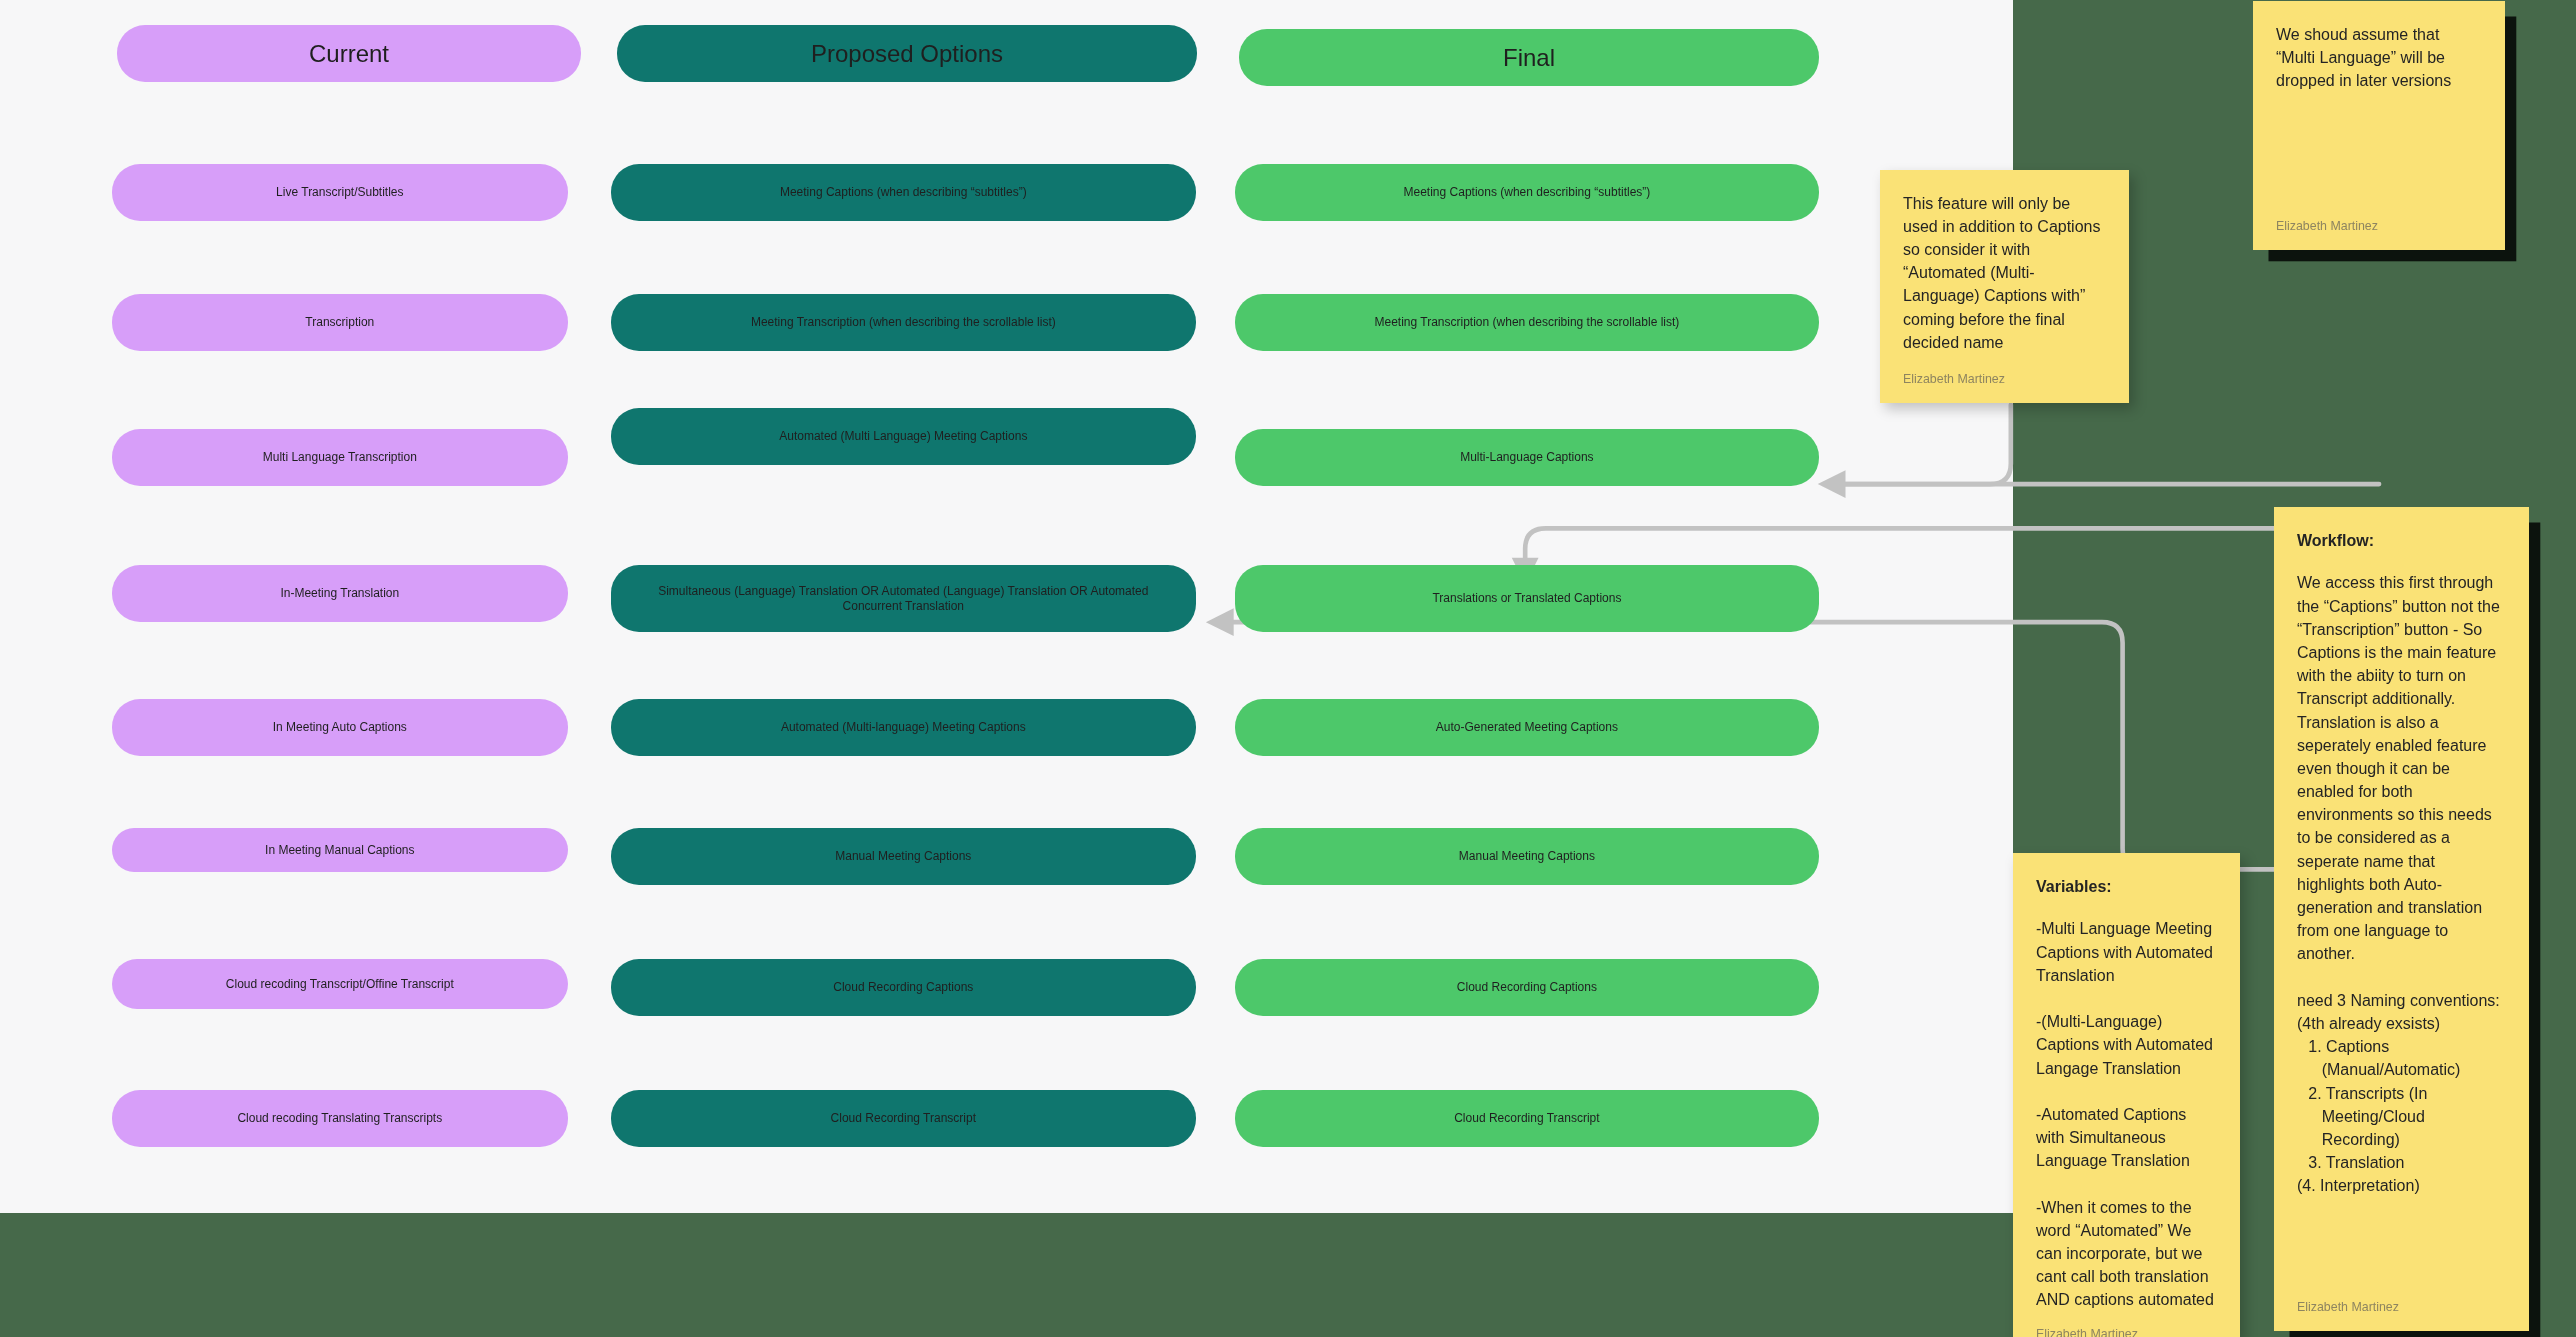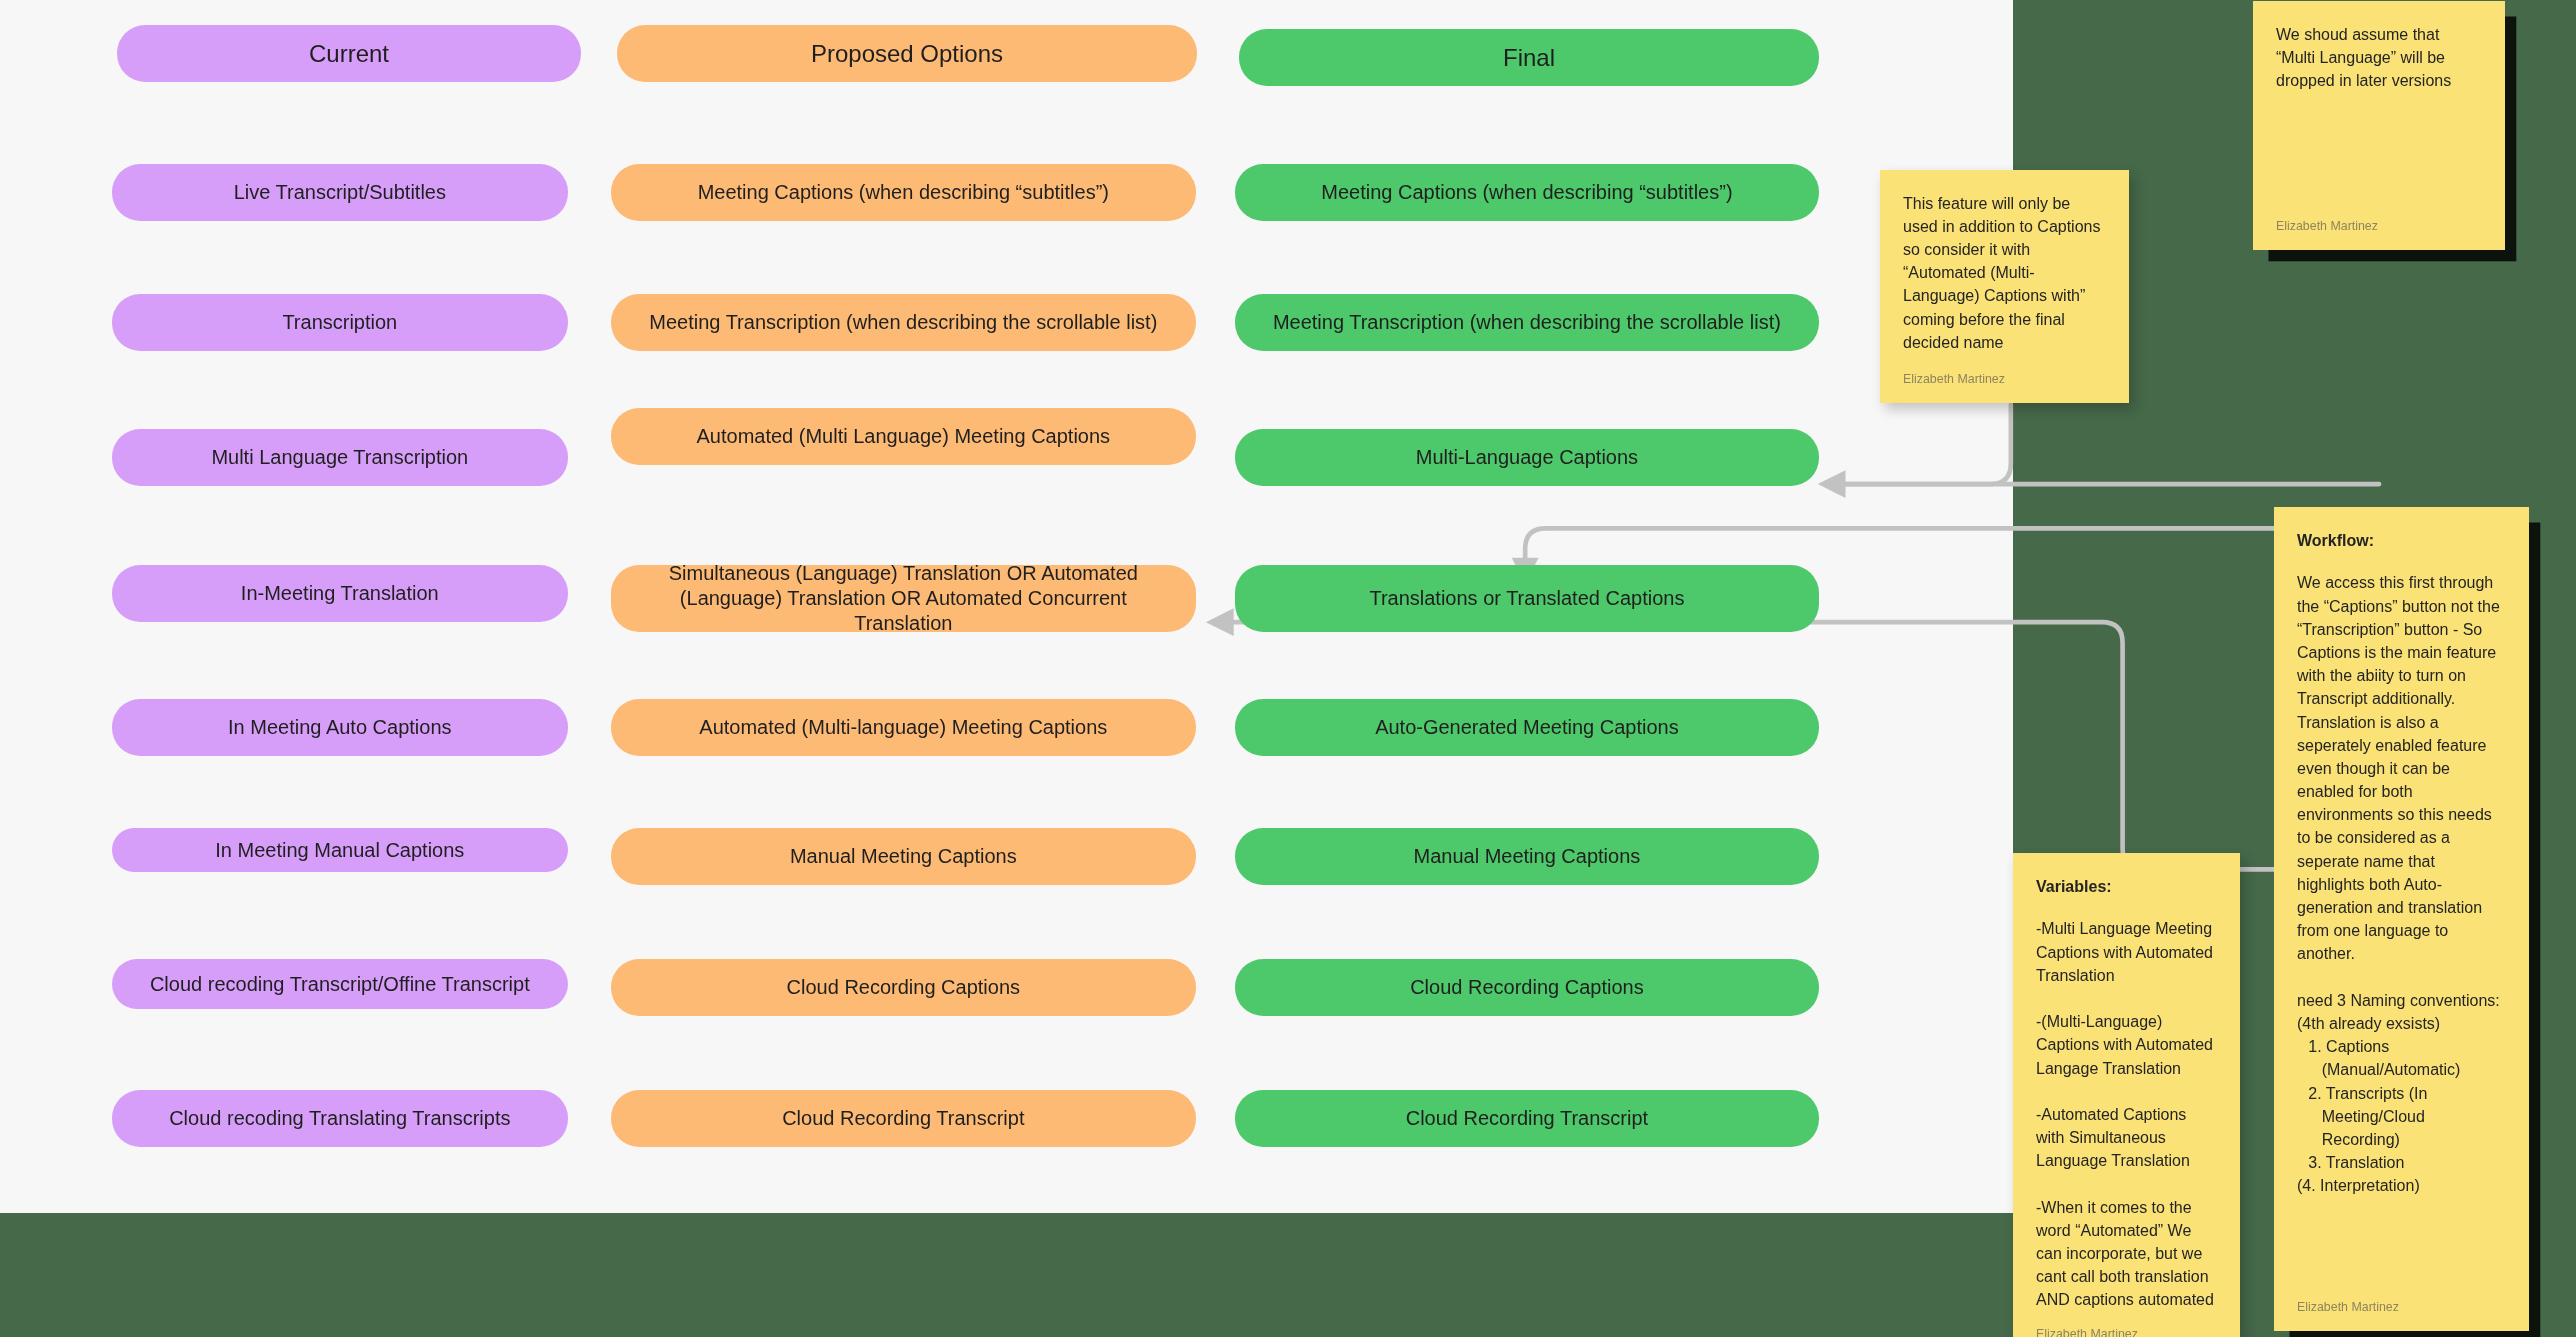--- a/index.html
+++ b/index.html
@@ -33,25 +33,25 @@
     display: flex;
     align-items: center;
     justify-content: center;
     text-align: center;
     border-radius: 28px;
     padding: 0 24px;
     color: #1f1f1f;
     line-height: 1.25;
   }
   .node.purple { background: #d79ef9; }
-  .node.orange { background: #fdba74; }
+  .node.orange { background: #0f766e; }
   .node.green  { background: #4dc86a; }
 
   .node.header { font-size: 24px; }
-  .node.cell   { font-size: 20px; }
+  .node.cell   { font-size: 12px; }
 
   
   #wires {
     position: absolute; left: 0; top: 0;
     width: 2662px; height: 1337px;
     pointer-events: none;
   }
 
   
   .note {

